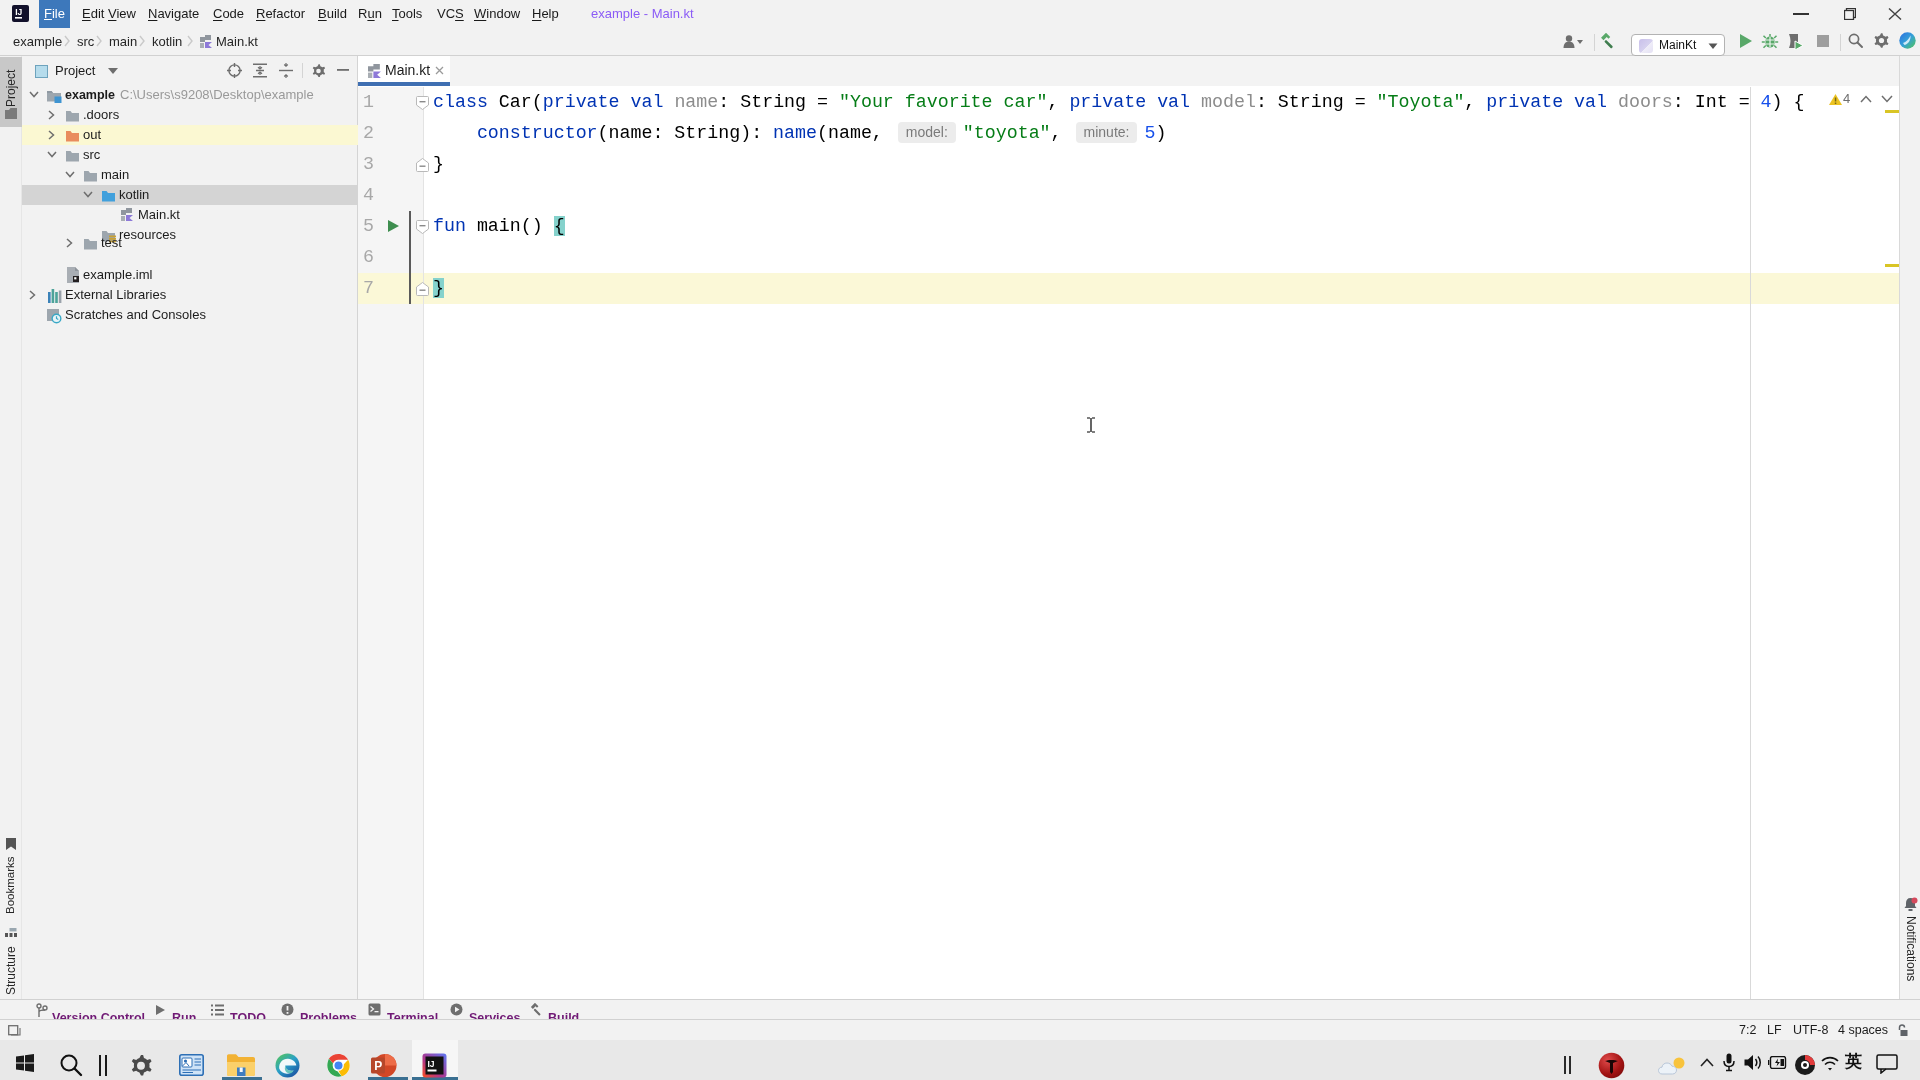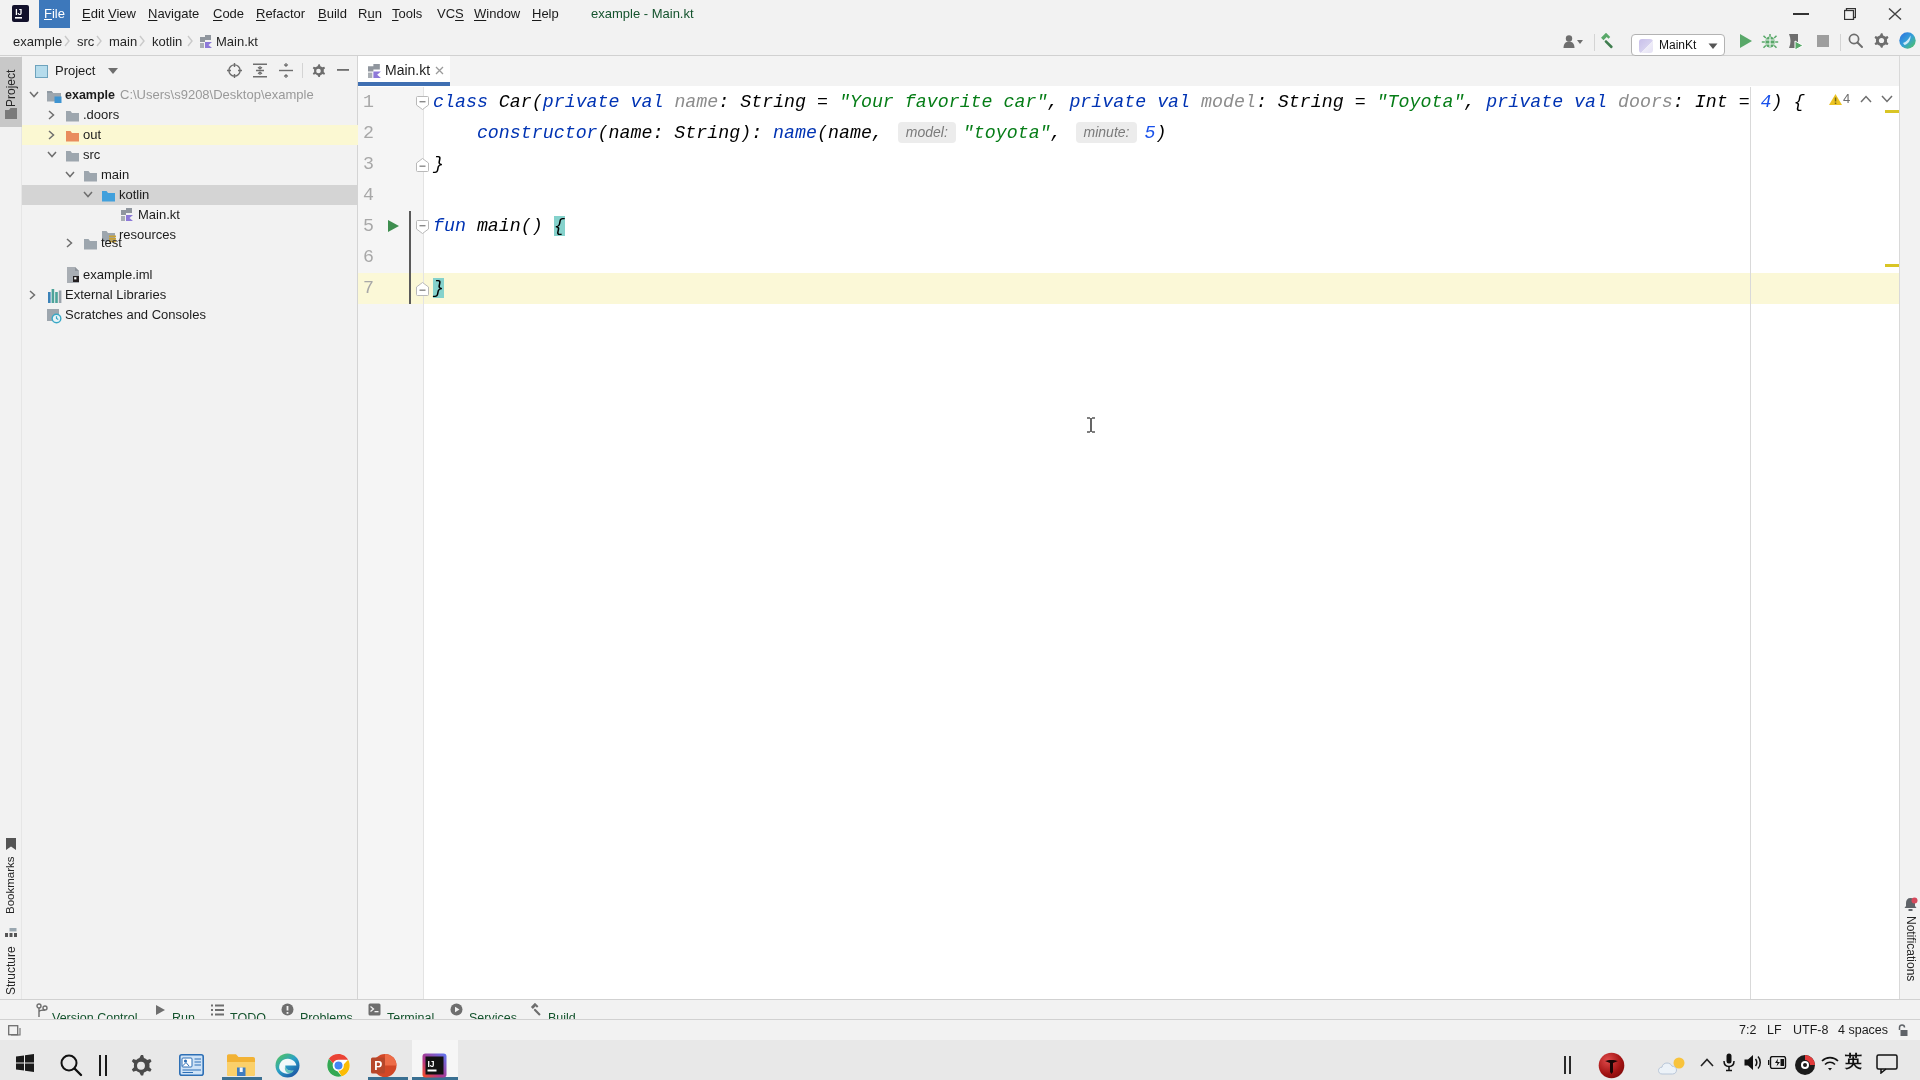--- a/index.html
+++ b/index.html
@@ -20,30 +20,30 @@
 .vtext-up { writing-mode:vertical-rl; transform:rotate(180deg); font-size:12px; color:#262626; }
 .vtext-down { writing-mode:vertical-rl; font-size:12px; color:#262626; }
 #projpanel { left:22px; top:56px; width:336px; height:943px; background:#f2f2f2; border-right:1px solid #d4d4d4; }
 #projheader { position:absolute; left:0; top:0; width:336px; height:29px; }
 .treerow { position:absolute; left:0; width:336px; height:20px; }
 .treelabel { position:absolute; top:0; height:20px; line-height:20px; font-size:13px; color:#1c1c1c; white-space:nowrap; }
 #editorwrap { left:358px; top:56px; width:1541px; height:943px; background:#ffffff; }
 #tabbar { position:absolute; left:0; top:0; width:1541px; height:30px; background:#fff; border-bottom:1px solid #d6d6d6; }
 #gutter { position:absolute; left:0; top:31px; width:66px; height:912px; background:#f5f5f5; border-right:1px solid #e3e3e3; }
 .lnum { position:absolute; right:50px; width:40px; text-align:right; height:31px; line-height:31px; font-family:"Liberation Mono",monospace; font-size:18.29px; color:#a8a8a8; }
-.codeline { position:absolute; left:75px; height:31px; line-height:31px; font-family:"Liberation Mono",monospace; font-size:18.29px; color:#000; white-space:pre;font-style:italic; }
+.codeline { position:absolute; left:75px; height:31px; line-height:31px; font-family:"Liberation Mono",monospace; font-size:18.29px; color:#000; white-space:pre; }
 .kw { color:#0033b3; }
 .str { color:#067d17; }
 .num { color:#1750eb; }
 .gray { color:#8c8c8c; }
 .hint { display:inline-block; background:#ececec; color:#7a7a7a; font-family:"Liberation Sans",sans-serif; font-size:14px; border-radius:4px; height:21px; line-height:21px; vertical-align:1.5px; padding:0 8px; }
 .brace { background:#85d2cc; }
 
 #toolbarbot { left:0; top:999px; width:1920px; height:20px; background:#f2f2f2; border-top:1px solid #d1d1d1; }
-.botitem { position:absolute; top:8px; height:20px; line-height:20px; font-size:12.5px; color:#14532d; }
+.botitem { position:absolute; top:8px; height:20px; line-height:20px; font-size:12.5px; color:#701a75;font-weight:bold; }
 #statusbar { left:0; top:1019px; width:1920px; height:21px; background:#f2f2f2; border-top:1px solid #d1d1d1; font-size:12.5px; color:#1c1c1c; }
 #taskbar { left:0; top:1040px; width:1920px; height:40px; background:#e8e8e8; }
 </style>
 </head>
 <body>
 <div id="stage">
   <div class="abs" id="titlebar">
     <svg class="abs" style="left:12px;top:5px" width="17" height="17" viewBox="0 0 17 17">
         <rect x="0" y="0" width="17" height="17" rx="2" fill="#12112b"></rect>
         <text x="3.2" y="10" font-family="Liberation Sans" font-size="8.5" font-weight="bold" fill="#fff">IJ</text>
@@ -54,21 +54,21 @@
     <div class="menuitem" style="left:108px"><u>V</u>iew</div>
     <div class="menuitem" style="left:148px"><u>N</u>avigate</div>
     <div class="menuitem" style="left:213px"><u>C</u>ode</div>
     <div class="menuitem" style="left:256px"><u>R</u>efactor</div>
     <div class="menuitem" style="left:318px"><u>B</u>uild</div>
     <div class="menuitem" style="left:358px">R<u>u</u>n</div>
     <div class="menuitem" style="left:392px"><u>T</u>ools</div>
     <div class="menuitem" style="left:437px">VC<u>S</u></div>
     <div class="menuitem" style="left:474px"><u>W</u>indow</div>
     <div class="menuitem" style="left:532px"><u>H</u>elp</div>
-    <div class="menuitem" style="left:591px;color:#14532d">example - Main.kt</div>
+    <div class="menuitem" style="left:591px;color:#8b5cf6">example - Main.kt</div>
     <svg class="abs" style="left:1793px;top:13px" width="16" height="3">
         <rect width="16" height="2" fill="#333"></rect>
       </svg>
     <svg class="abs" style="left:1844px;top:8px" width="12" height="12" viewBox="0 0 12 12">
         <rect x="2.5" y="0.5" width="9" height="9" fill="none" stroke="#333" stroke-width="1.3"></rect>
         <rect x="0.5" y="2.5" width="9" height="9" fill="#f2f2f2" stroke="#333" stroke-width="1.3"></rect>
       </svg>
     <svg class="abs" style="left:1888px;top:8px" width="14" height="12" viewBox="0 0 14 12">
         <path d="M1 0.5 L13 11.5 M13 0.5 L1 11.5" stroke="#444" stroke-width="1.4"></path>
       </svg>

